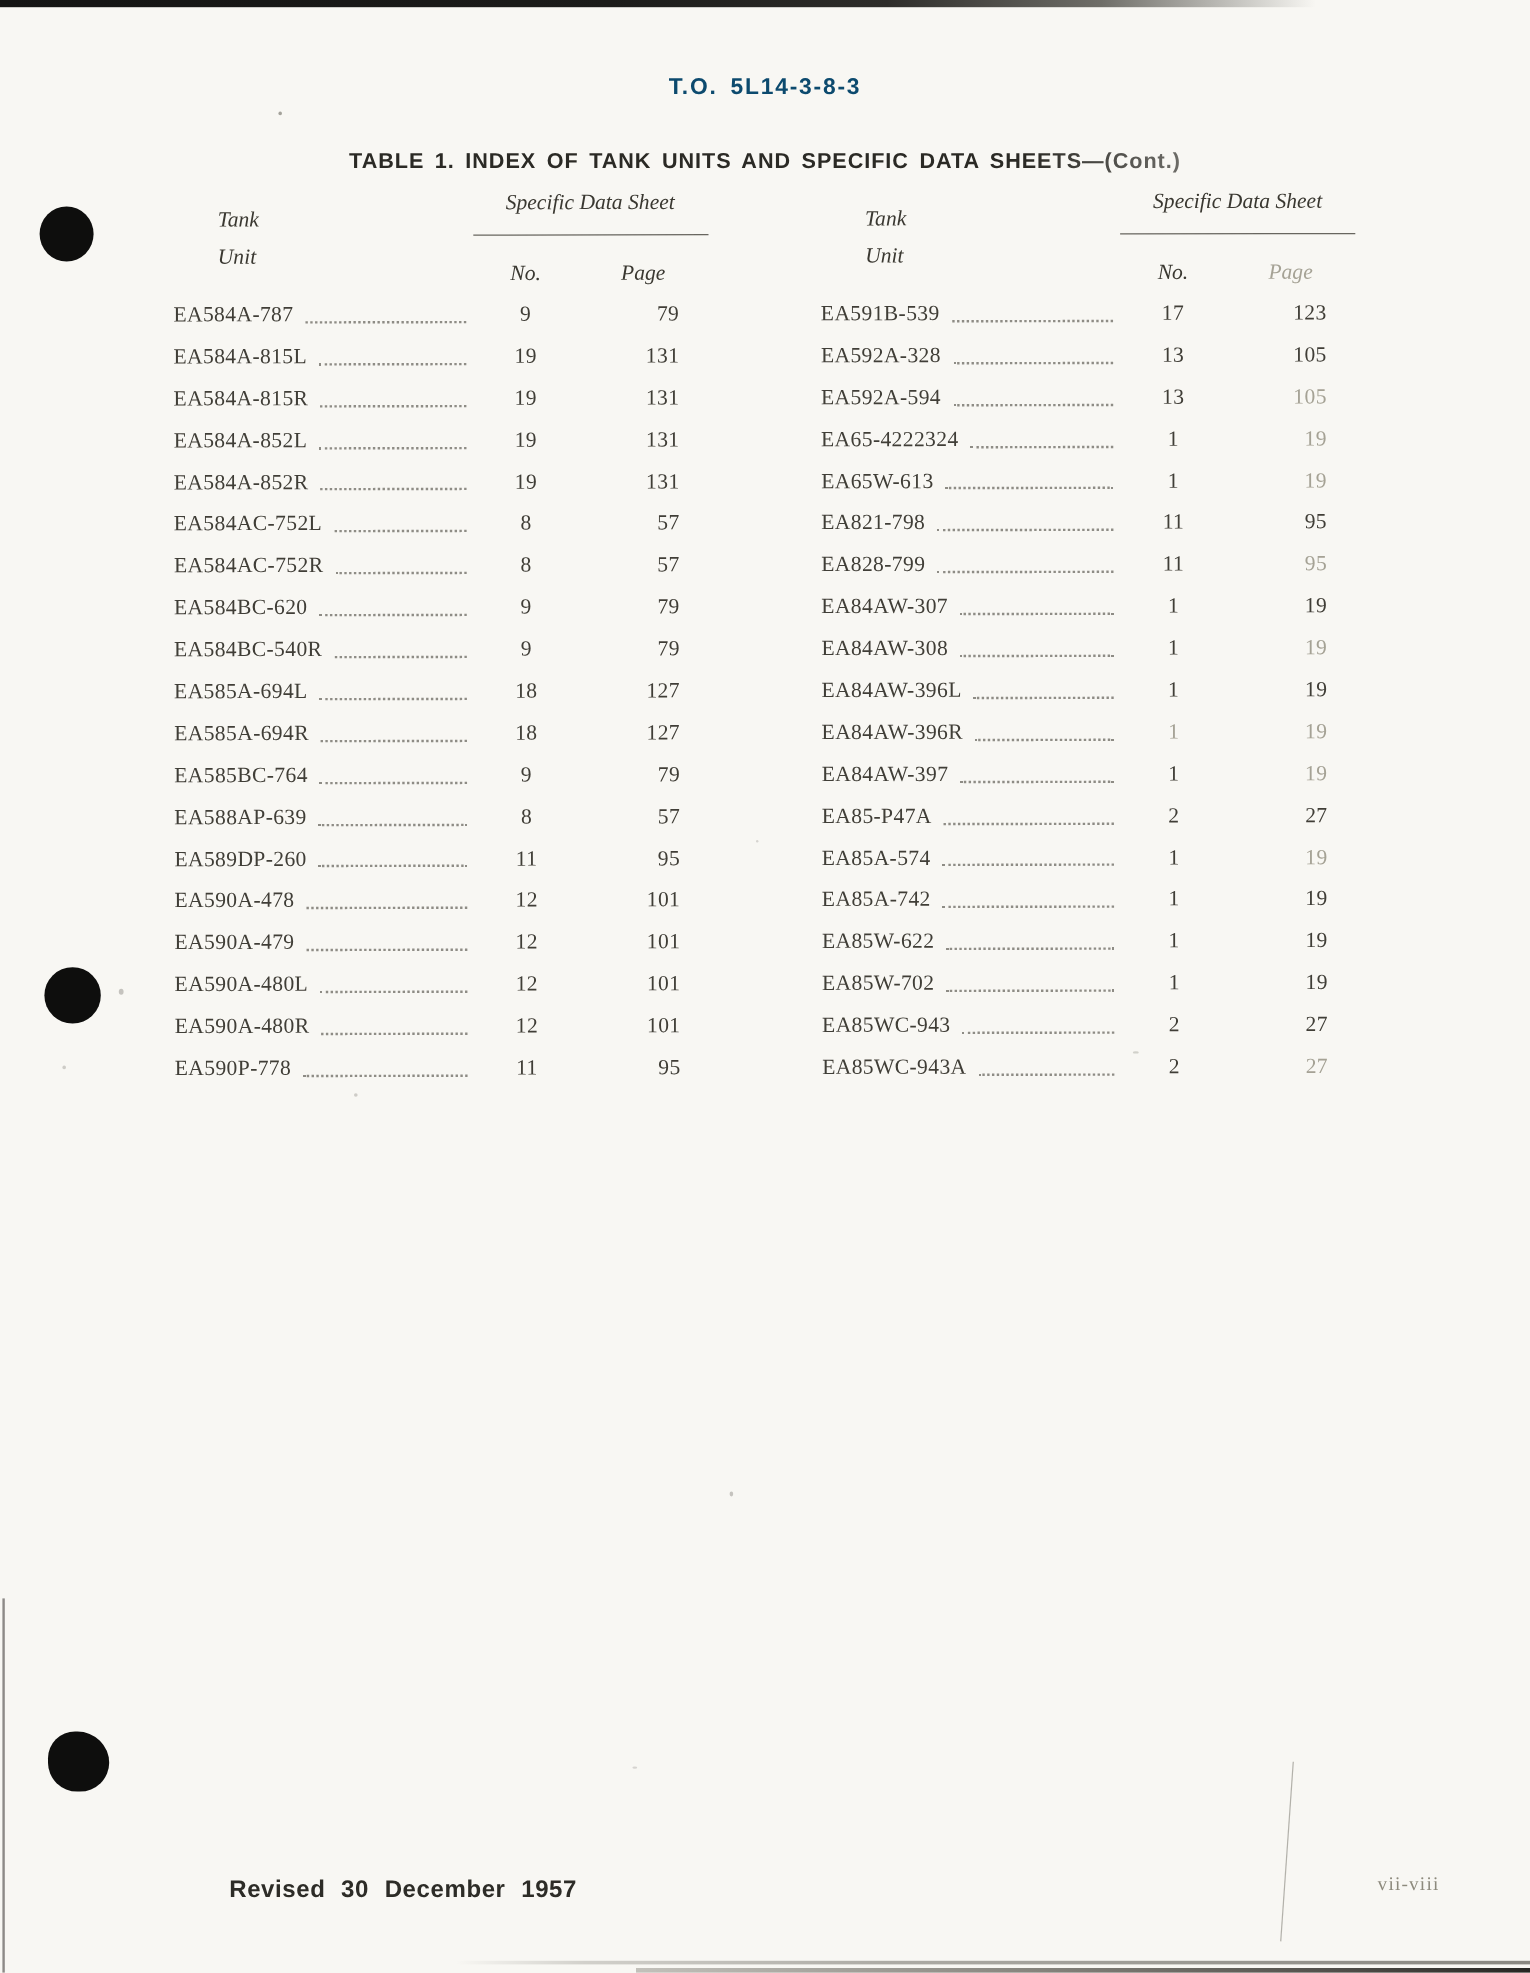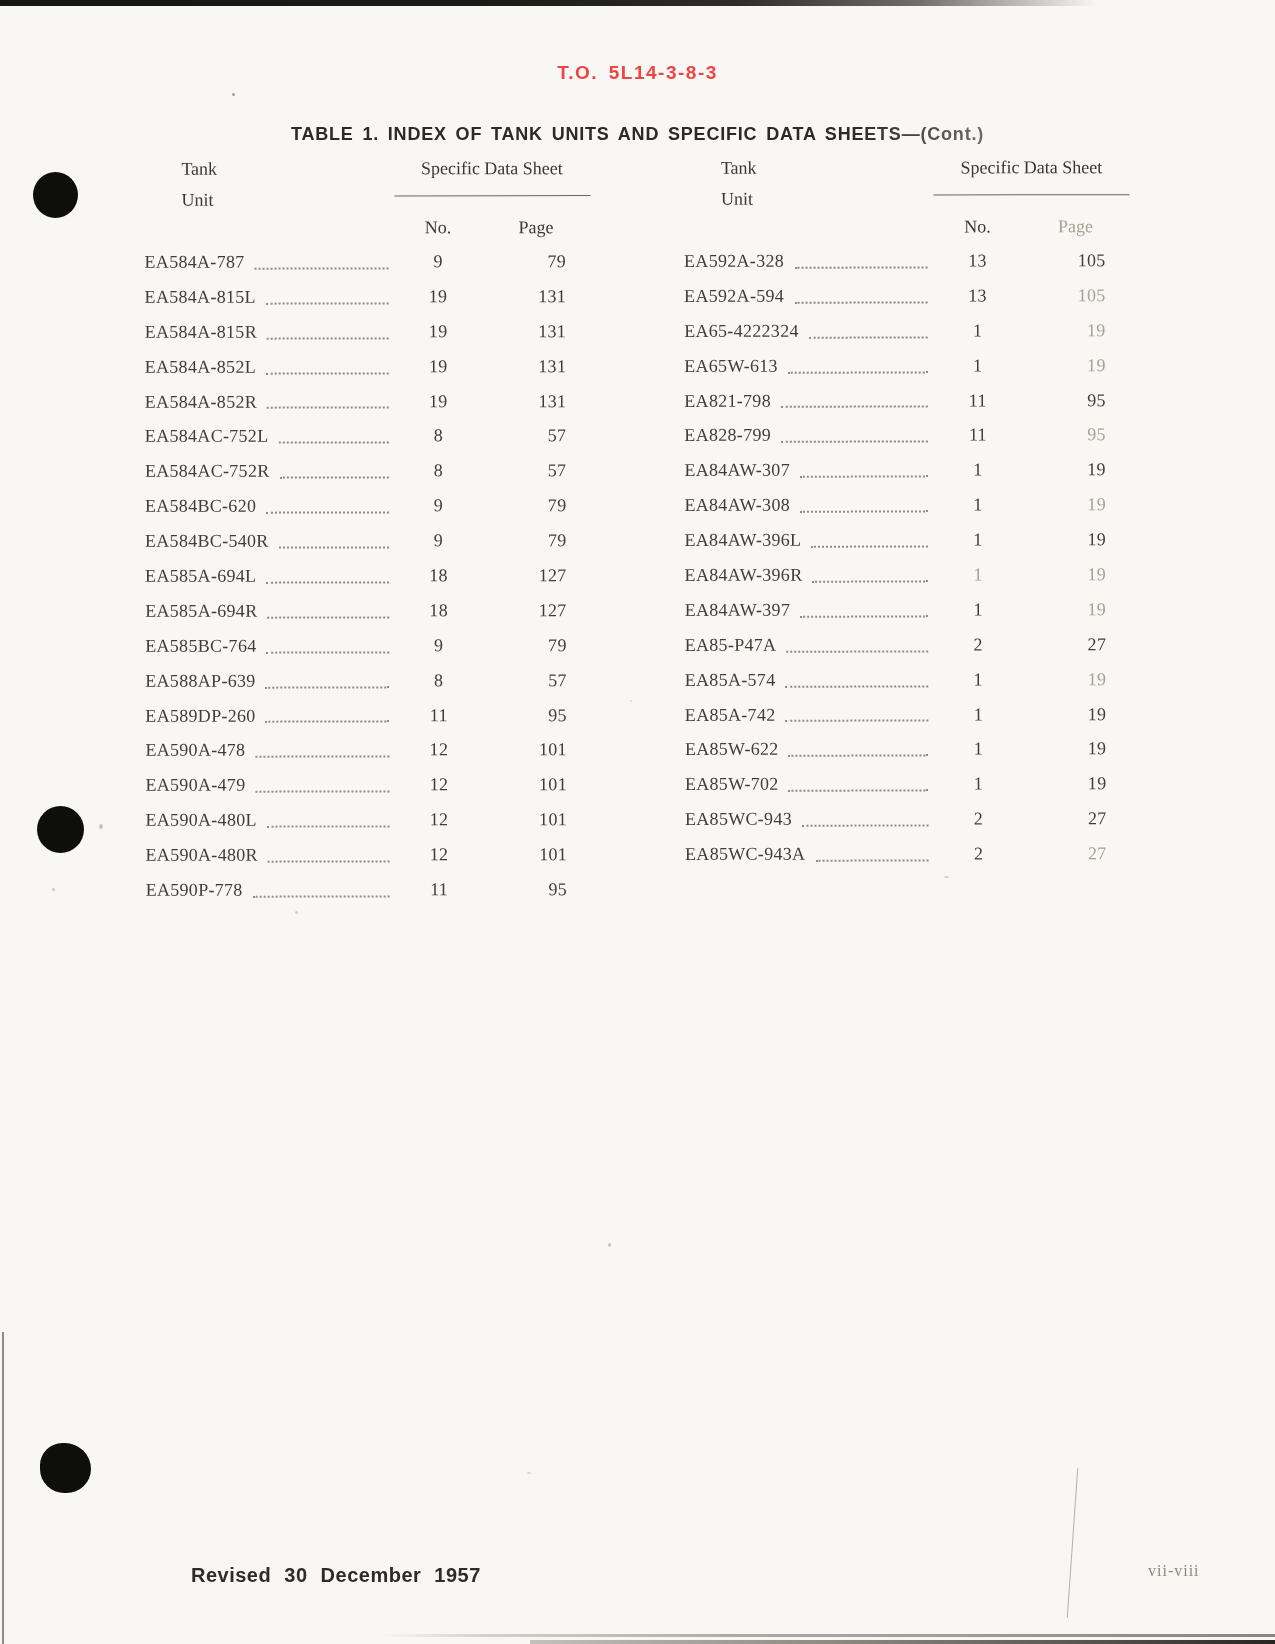--- a/index.html
+++ b/index.html
@@ -21,28 +21,28 @@
     background:linear-gradient(90deg,rgba(95,92,83,0) 0%,rgba(95,92,83,.25) 12%,rgba(80,77,68,.45) 40%,rgba(70,68,60,.5) 62%,rgba(62,60,52,.55) 82%,rgba(62,60,52,.6) 100%);}
   .bottom-bar{position:absolute;left:530px;right:0;bottom:0;height:4px;
     background:linear-gradient(90deg,rgba(130,127,118,.45) 0%,rgba(85,82,74,.7) 45%,rgba(48,46,41,.85) 80%,#262522 100%);}
   .scratch{position:absolute;left:1072px;top:1468px;width:1px;height:150px;background:rgba(110,107,98,.5);transform:rotate(4deg);}
   .speck{position:absolute;background:rgba(80,77,68,.5);border-radius:50%;}
   .title-fade{position:absolute;top:120px;left:855px;width:310px;height:34px;pointer-events:none;
     background:linear-gradient(90deg,rgba(248,247,243,0) 0%,rgba(248,247,243,.35) 45%,rgba(248,247,243,.55) 100%);}
   
   .to-number{position:absolute;top:62px;left:0;width:100%;text-align:center;
     font-family:"Liberation Sans",sans-serif;font-weight:bold;font-size:19px;
-    letter-spacing:1.5px;word-spacing:4px;color:#ef4444;}
+    letter-spacing:1.5px;word-spacing:4px;color:#0c4a6e;}
   .table-title{position:absolute;top:124px;left:0;width:100%;text-align:center;margin:0;
     font-family:"Liberation Sans",sans-serif;font-weight:bold;font-size:18px;
     letter-spacing:.8px;word-spacing:3px;color:#2b2a25;}
   
   .table-wrap{position:absolute;top:158px;left:145px;width:979px;display:flex;gap:100px;transform:rotate(-.1deg);}
   .tcol{flex:1;min-width:0;}
-  .hdr{display:flex;margin-bottom:13px;font-size:18px;color:#3a3831;}
+  .hdr{display:flex;margin-bottom:13px;font-size:18px;font-style:italic;color:#3a3831;align-items:center;}
   .hdr-left{flex:1;padding-left:37px;}
   .hdr-left .tank{margin-bottom:10px;}
   .hdr-nums{width:196px;margin-right:-6px;text-align:center;}
   .sds{border-bottom:1.5px solid rgba(68,65,58,.8);padding-bottom:16px;white-space:nowrap;}
   .subhdr{display:flex;padding-top:21px;}
   .subhdr .no-h{width:88px;text-align:center;}
   .subhdr .page-h{width:108px;text-align:center;}
   .trow{display:flex;align-items:baseline;height:22.9px;font-size:18px;letter-spacing:.3px;color:#403e37;margin-top:12px;}
   .unit{white-space:nowrap;padding-right:10px;}
   .leader{flex:1;align-self:flex-end;border-bottom:2px dotted rgba(72,68,60,.6);margin:0 8px 5px 0;}
@@ -212,20 +212,26 @@
         <div class="hdr-nums">
           <div class="sds">Specific Data Sheet</div>
           <div class="subhdr">
             <div class="no-h">No.</div>
             <div class="page-h faint">Page</div>
           </div>
         </div>
       </div>
       <div class="rows">
           <div class="trow">
+            <span class="unit">EA591B-539</span>
+            <span class="leader"></span>
+            <span class="no">17</span>
+            <span class="page">123</span>
+          </div>
+          <div class="trow">
             <span class="unit">EA592A-328</span>
             <span class="leader"></span>
             <span class="no">13</span>
             <span class="page">105</span>
           </div>
           <div class="trow">
             <span class="unit">EA592A-594</span>
             <span class="leader"></span>
             <span class="no">13</span>
             <span class="page faint">105</span>

